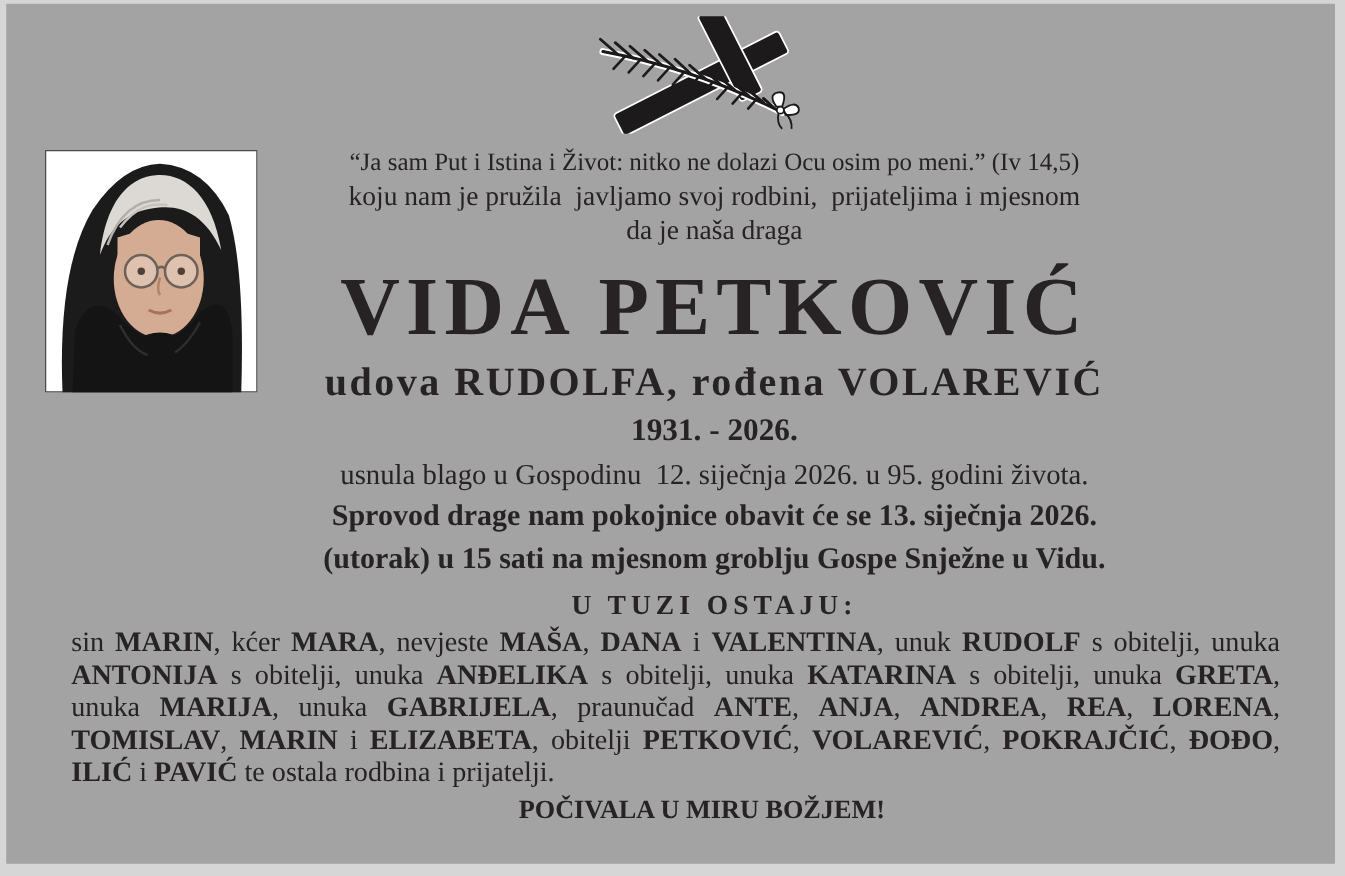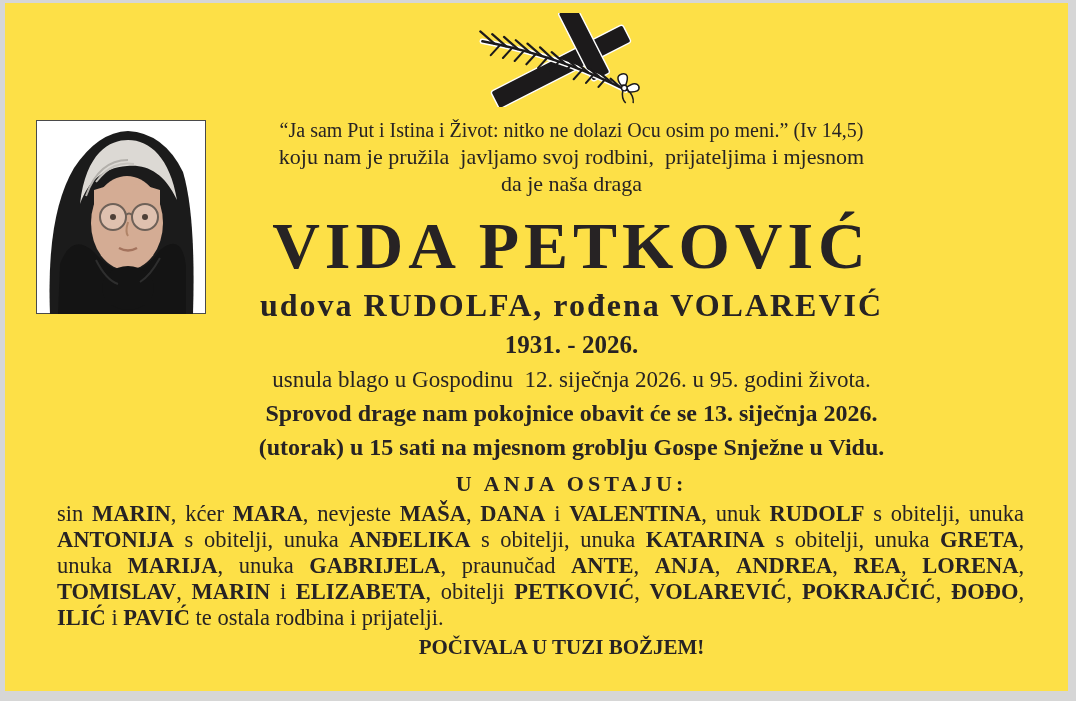--- a/index.html
+++ b/index.html
@@ -1,17 +1,17 @@
 <!DOCTYPE html>
 <html><head>
 <meta charset="utf-8">
 <style>
   html,body{margin:0;padding:0;width:1076px;height:701px;overflow:hidden;}
   body{background:#d6d6d6;font-family:"Liberation Serif","DejaVu Serif",serif;color:#272324;}
-  .card{position:absolute;left:5px;top:3px;right:8px;bottom:10px;background:#fde047;}
+  .card{position:absolute;left:5px;top:3px;right:8px;bottom:10px;background:#a3a3a3;}
   .cross-wrap{display:flex;justify-content:center;padding-top:10px;margin-left:50px;height:94px;}
   .photo{position:absolute;left:31px;top:117px;width:170px;height:194px;}
   .photo svg{display:block;}
   .col{margin:10px 120px 0 190px;text-align:center;}
   .quote{font-size:20px;line-height:26px;white-space:pre-wrap;}
   .intro{font-size:22px;line-height:27px;white-space:pre-wrap;}
   .name{font-size:66px;font-weight:bold;letter-spacing:5px;line-height:70px;margin-top:14px;white-space:nowrap;}
   .relation{font-size:32px;font-weight:bold;letter-spacing:2px;line-height:36px;margin-top:6px;}
   .years{font-size:25px;font-weight:bold;line-height:26px;margin-top:9px;}
   .death{font-size:23px;line-height:27px;margin-top:8px;white-space:pre-wrap;}
@@ -83,19 +83,19 @@
     <div class="intro">koju nam je pružila  javljamo svoj rodbini,  prijateljima i mjesnom</div>
     <div class="intro">da je naša draga</div>
     <div class="name">VIDA PETKOVIĆ</div>
     <div class="relation">udova RUDOLFA, rođena VOLAREVIĆ</div>
     <div class="years">1931. - 2026.</div>
     <div class="death">usnula blago u Gospodinu  12. siječnja 2026. u 95. godini života.</div>
     <div class="funeral">Sprovod drage nam pokojnice obavit će se 13. siječnja 2026.</div>
     <div class="funeral">(utorak) u 15 sati na mjesnom groblju Gospe Snježne u Vidu.</div>
   </div>
 
-  <div class="tuzi">U ANJA OSTAJU:</div>
+  <div class="tuzi">U TUZI OSTAJU:</div>
 
   <div class="mourners"><span>sin </span><b>MARIN</b><span>, kćer </span><b>MARA</b><span>, nevjeste </span><b>MAŠA</b><span>, </span><b>DANA</b><span> i </span><b>VALENTINA</b><span>, unuk </span><b>RUDOLF</b><span> s obitelji, unuka </span><b>ANTONIJA</b><span> s obitelji, unuka </span><b>ANĐELIKA</b><span> s obitelji, unuka </span><b>KATARINA</b><span> s obitelji, unuka </span><b>GRETA</b><span>, unuka </span><b>MARIJA</b><span>, unuka </span><b>GABRIJELA</b><span>, praunučad </span><b>ANTE</b><span>, </span><b>ANJA</b><span>, </span><b>ANDREA</b><span>, </span><b>REA</b><span>, </span><b>LORENA</b><span>, </span><b>TOMISLAV</b><span>, </span><b>MARIN</b><span> i </span><b>ELIZABETA</b><span>, obitelji </span><b>PETKOVIĆ</b><span>, </span><b>VOLAREVIĆ</b><span>, </span><b>POKRAJČIĆ</b><span>, </span><b>ĐOĐO</b><span>, </span><b>ILIĆ</b><span> i </span><b>PAVIĆ</b><span> te ostala rodbina i prijatelji.</span></div>
 
-  <div class="closing">POČIVALA U TUZI BOŽJEM!</div>
+  <div class="closing">POČIVALA U MIRU BOŽJEM!</div>
 
 </div>
 
 </body></html>

